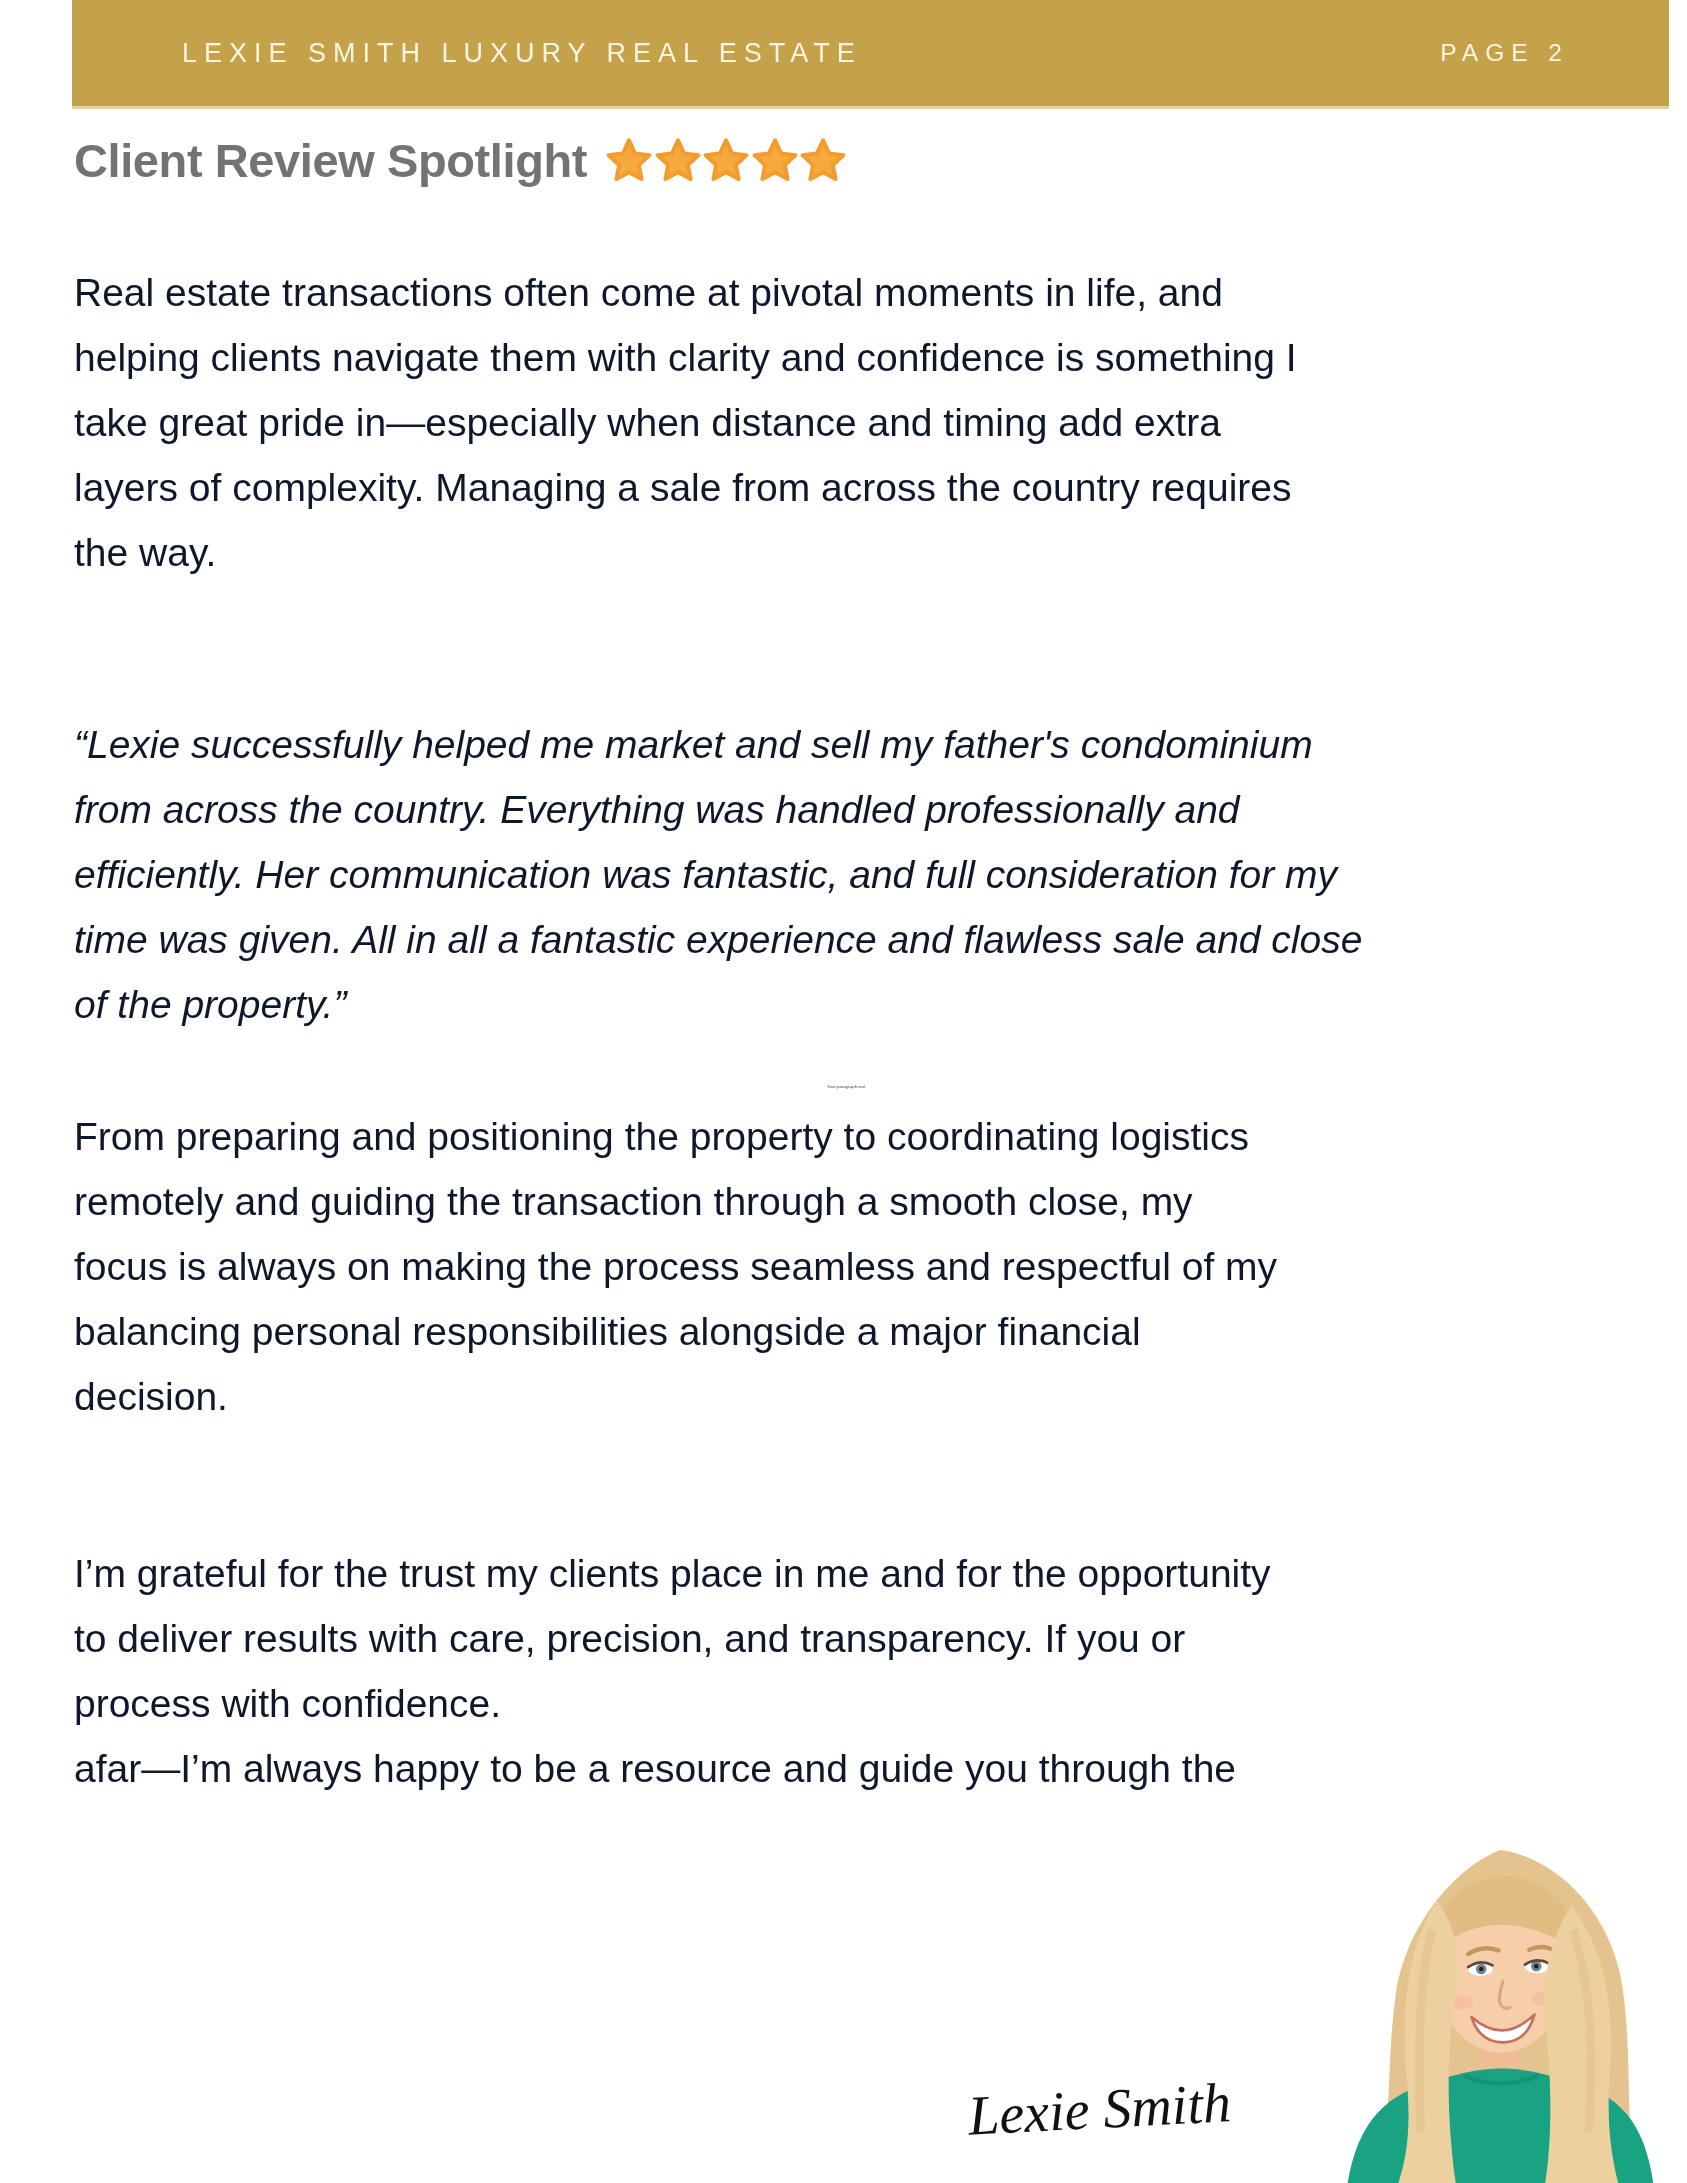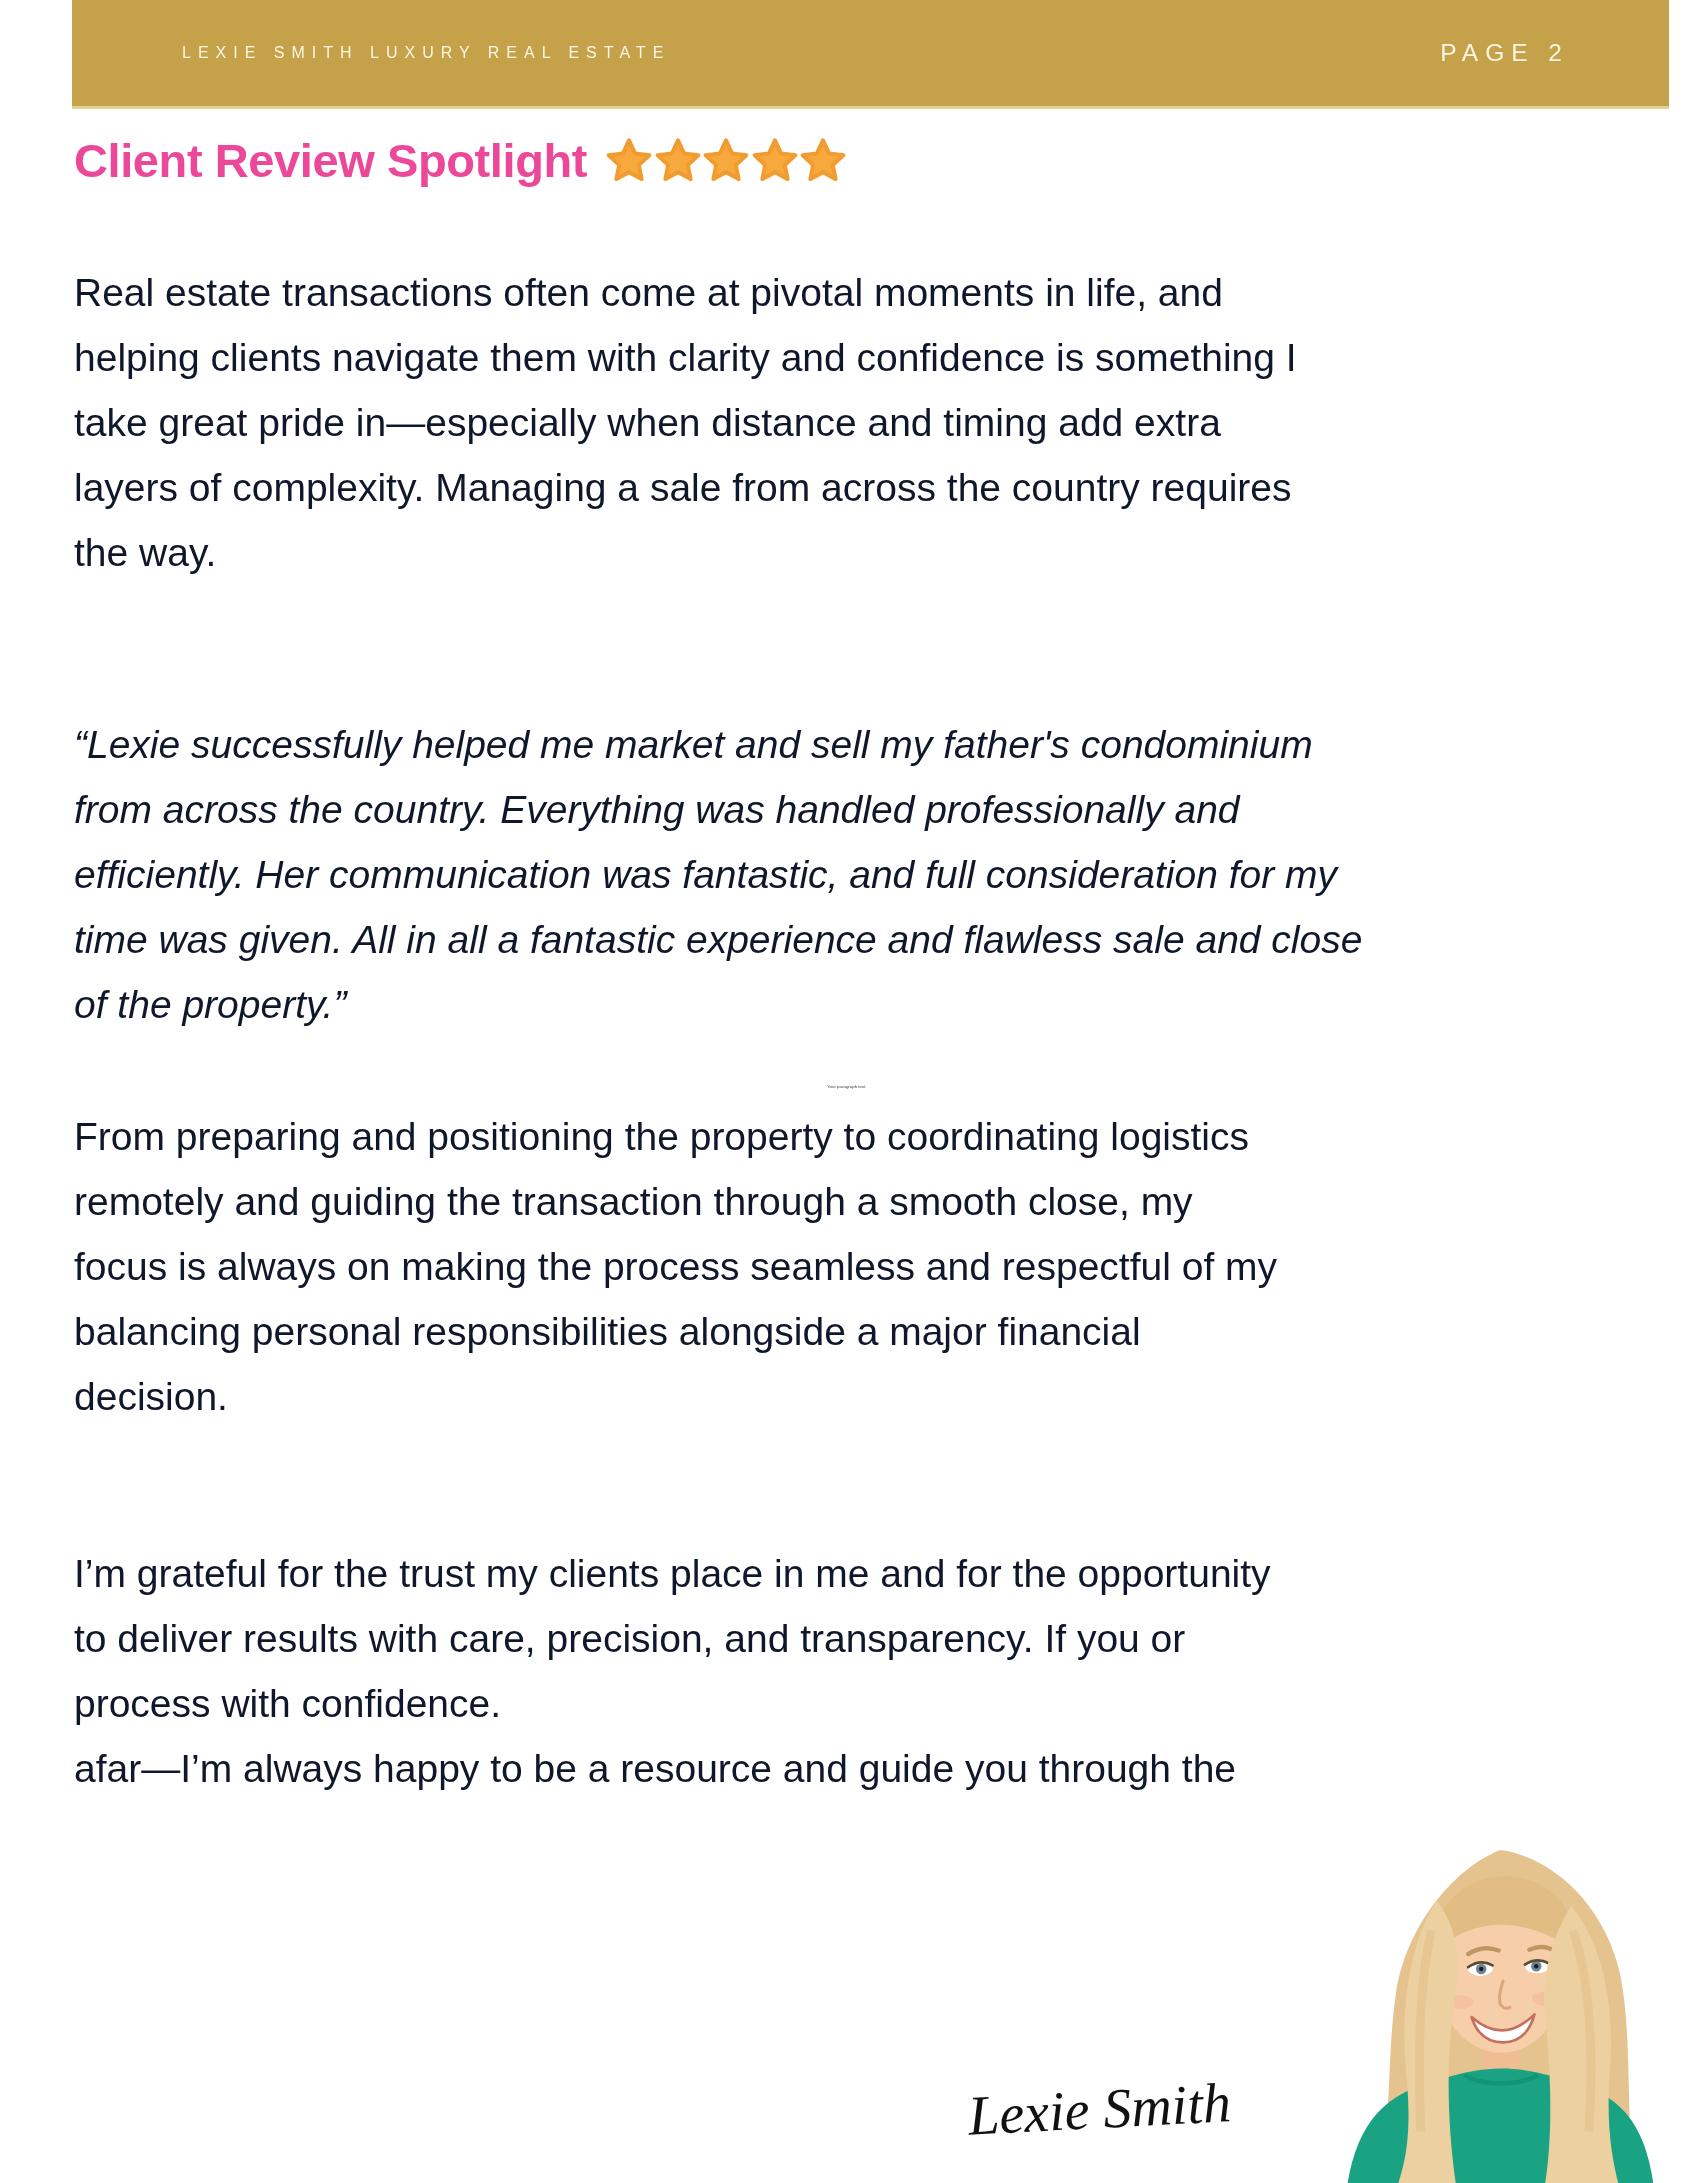--- a/index.html
+++ b/index.html
@@ -22,21 +22,21 @@
     border-bottom: 3.5px solid #e3d293;
     box-sizing: content-box;
     display: flex;
     align-items: center;
     justify-content: space-between;
     padding: 0;
   }
   .topbar .brand {
     margin-left: 110px;
     color: #fbf6e4;
-    font-size: 16px;
+    font-size: 27px;
     letter-spacing: 7px;
     font-weight: 500;
   }
   .topbar .pagenum {
     margin-right: 100px;
     color: #fbf6e4;
     font-size: 24.5px;
     letter-spacing: 7px;
     font-weight: 500;
   }
@@ -46,21 +46,21 @@
     position: absolute;
     left: 74px; top: 129px;
     display: flex;
     align-items: center;
     gap: 19px;
   }
   .heading {
     margin: 0;
     font-size: 47px;
     font-weight: bold;
-    color: #ec4899;
+    color: #737373;
     letter-spacing: -0.4px;
     line-height: 63px;
     white-space: nowrap;
   }
   .stars { display: flex; gap: 2.6px; margin-top: 1.7px; }
   .star { display: block; }
 
   
   .textblock {
     position: absolute;

